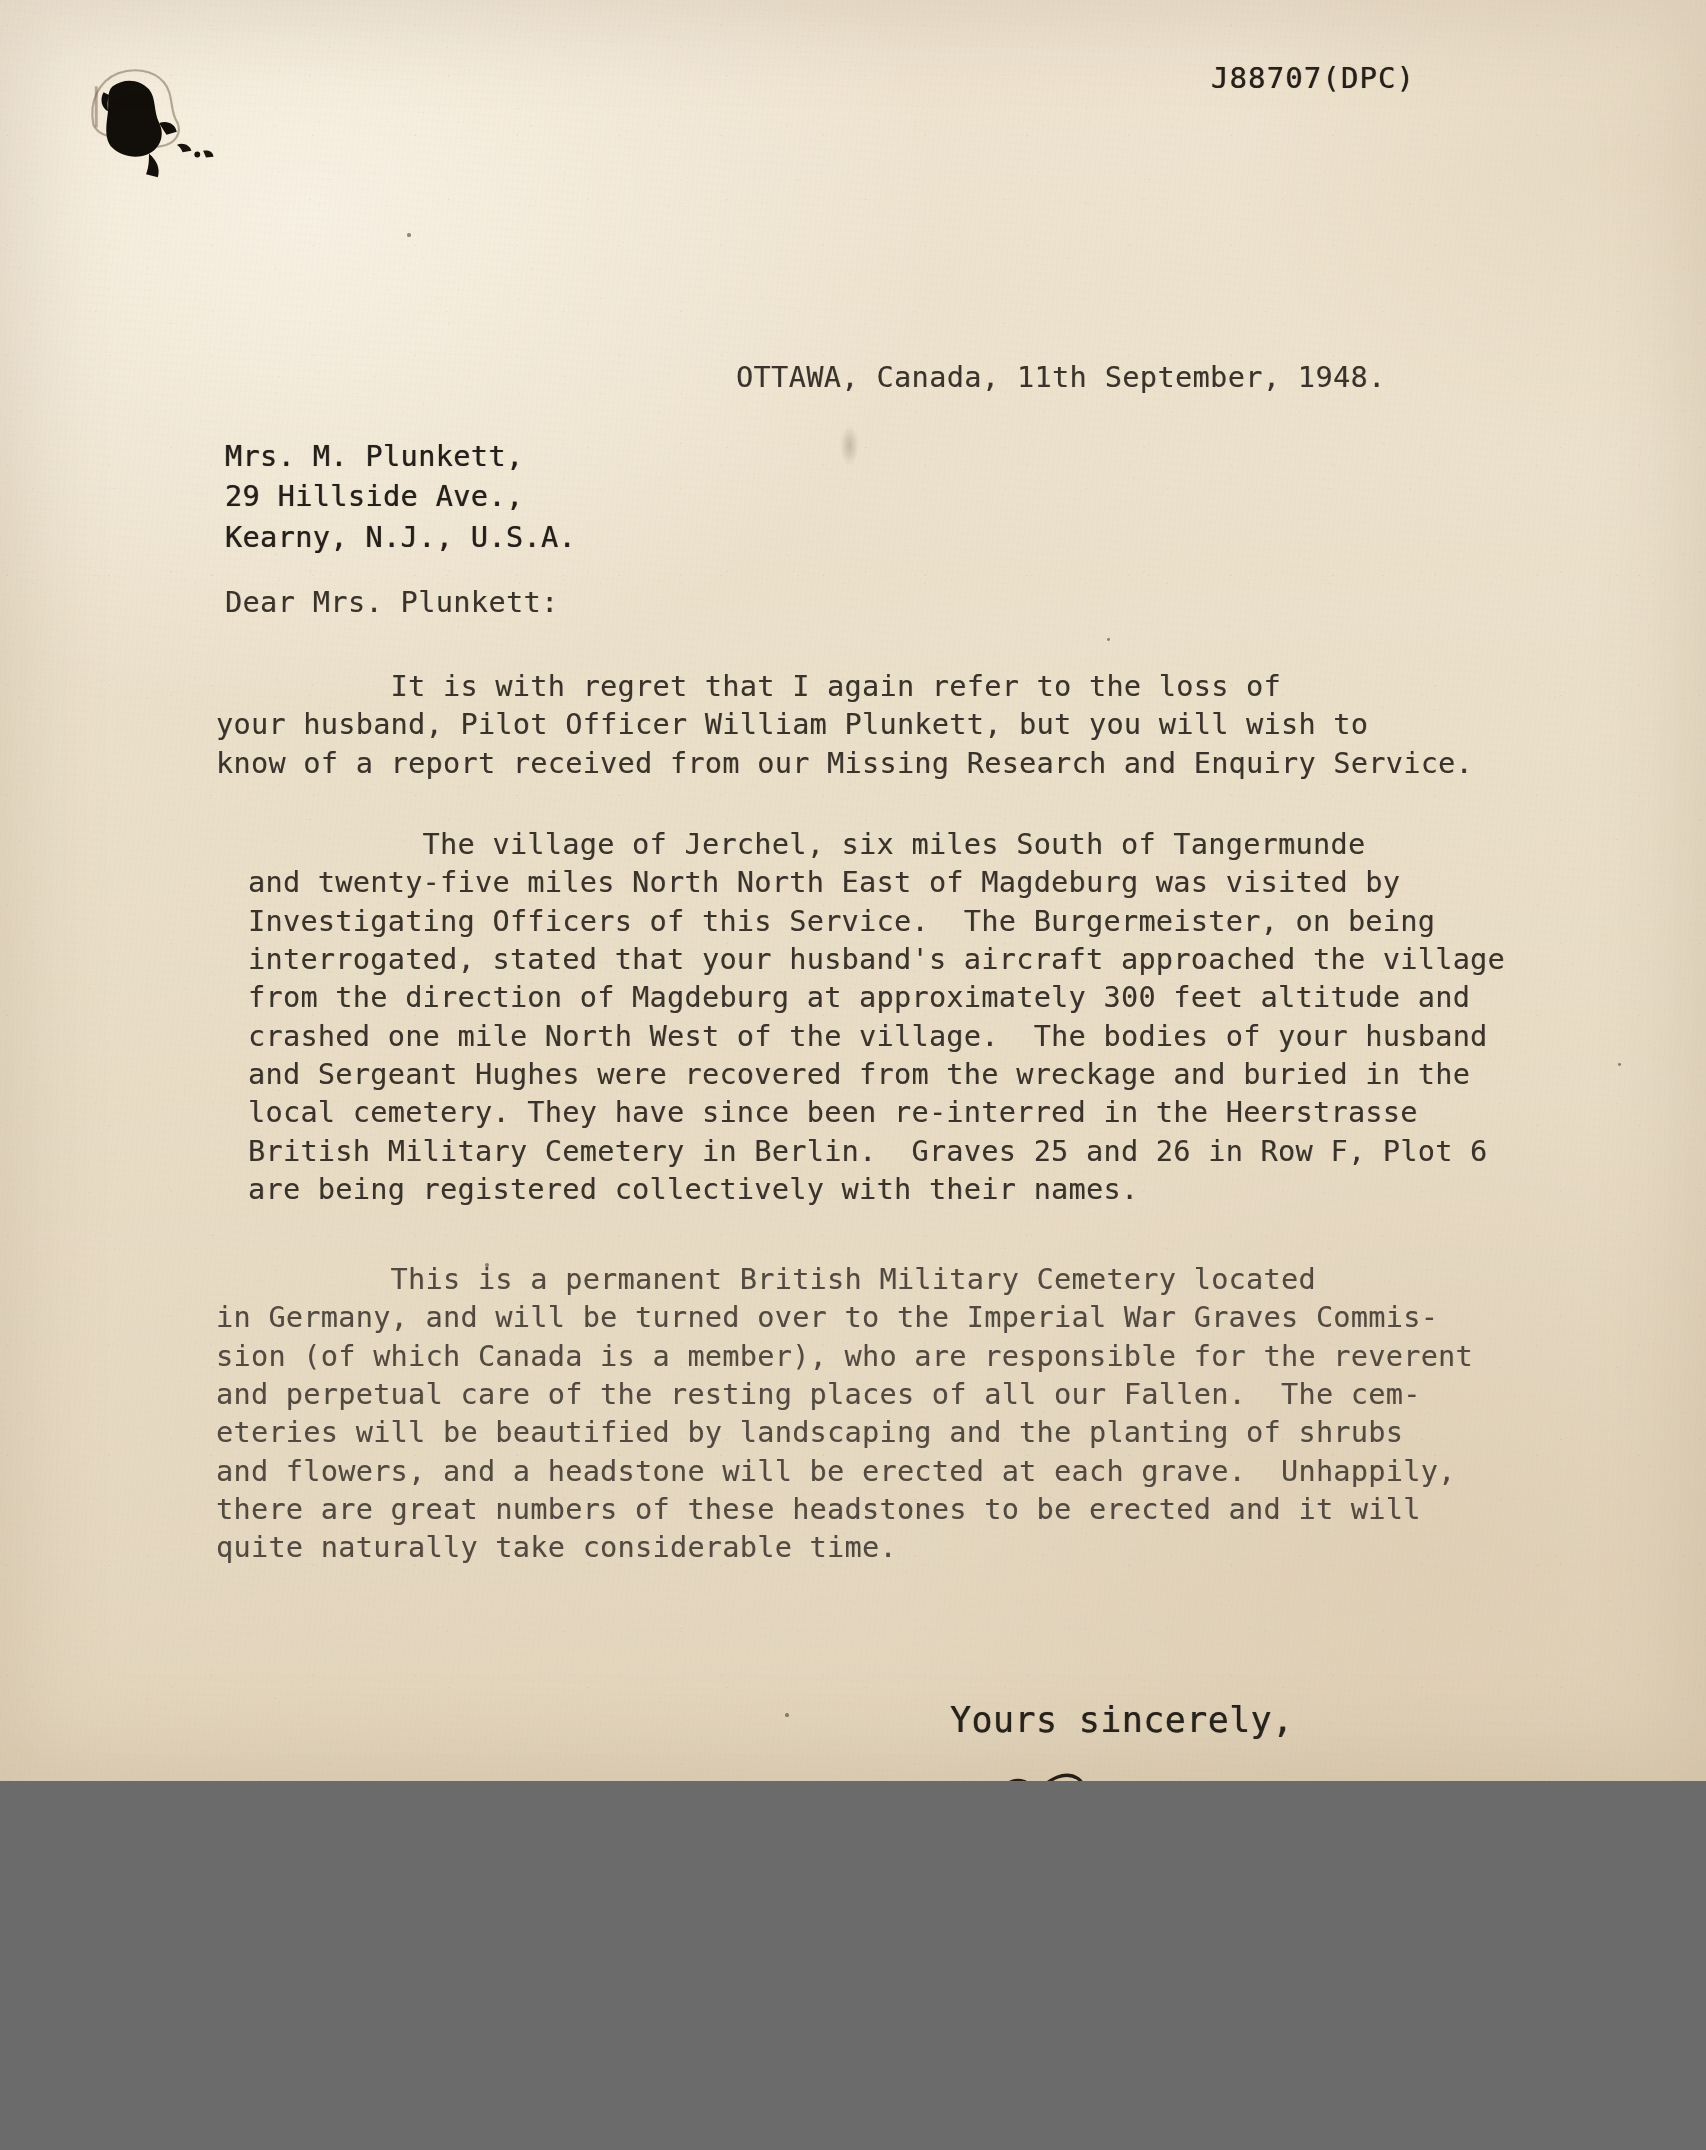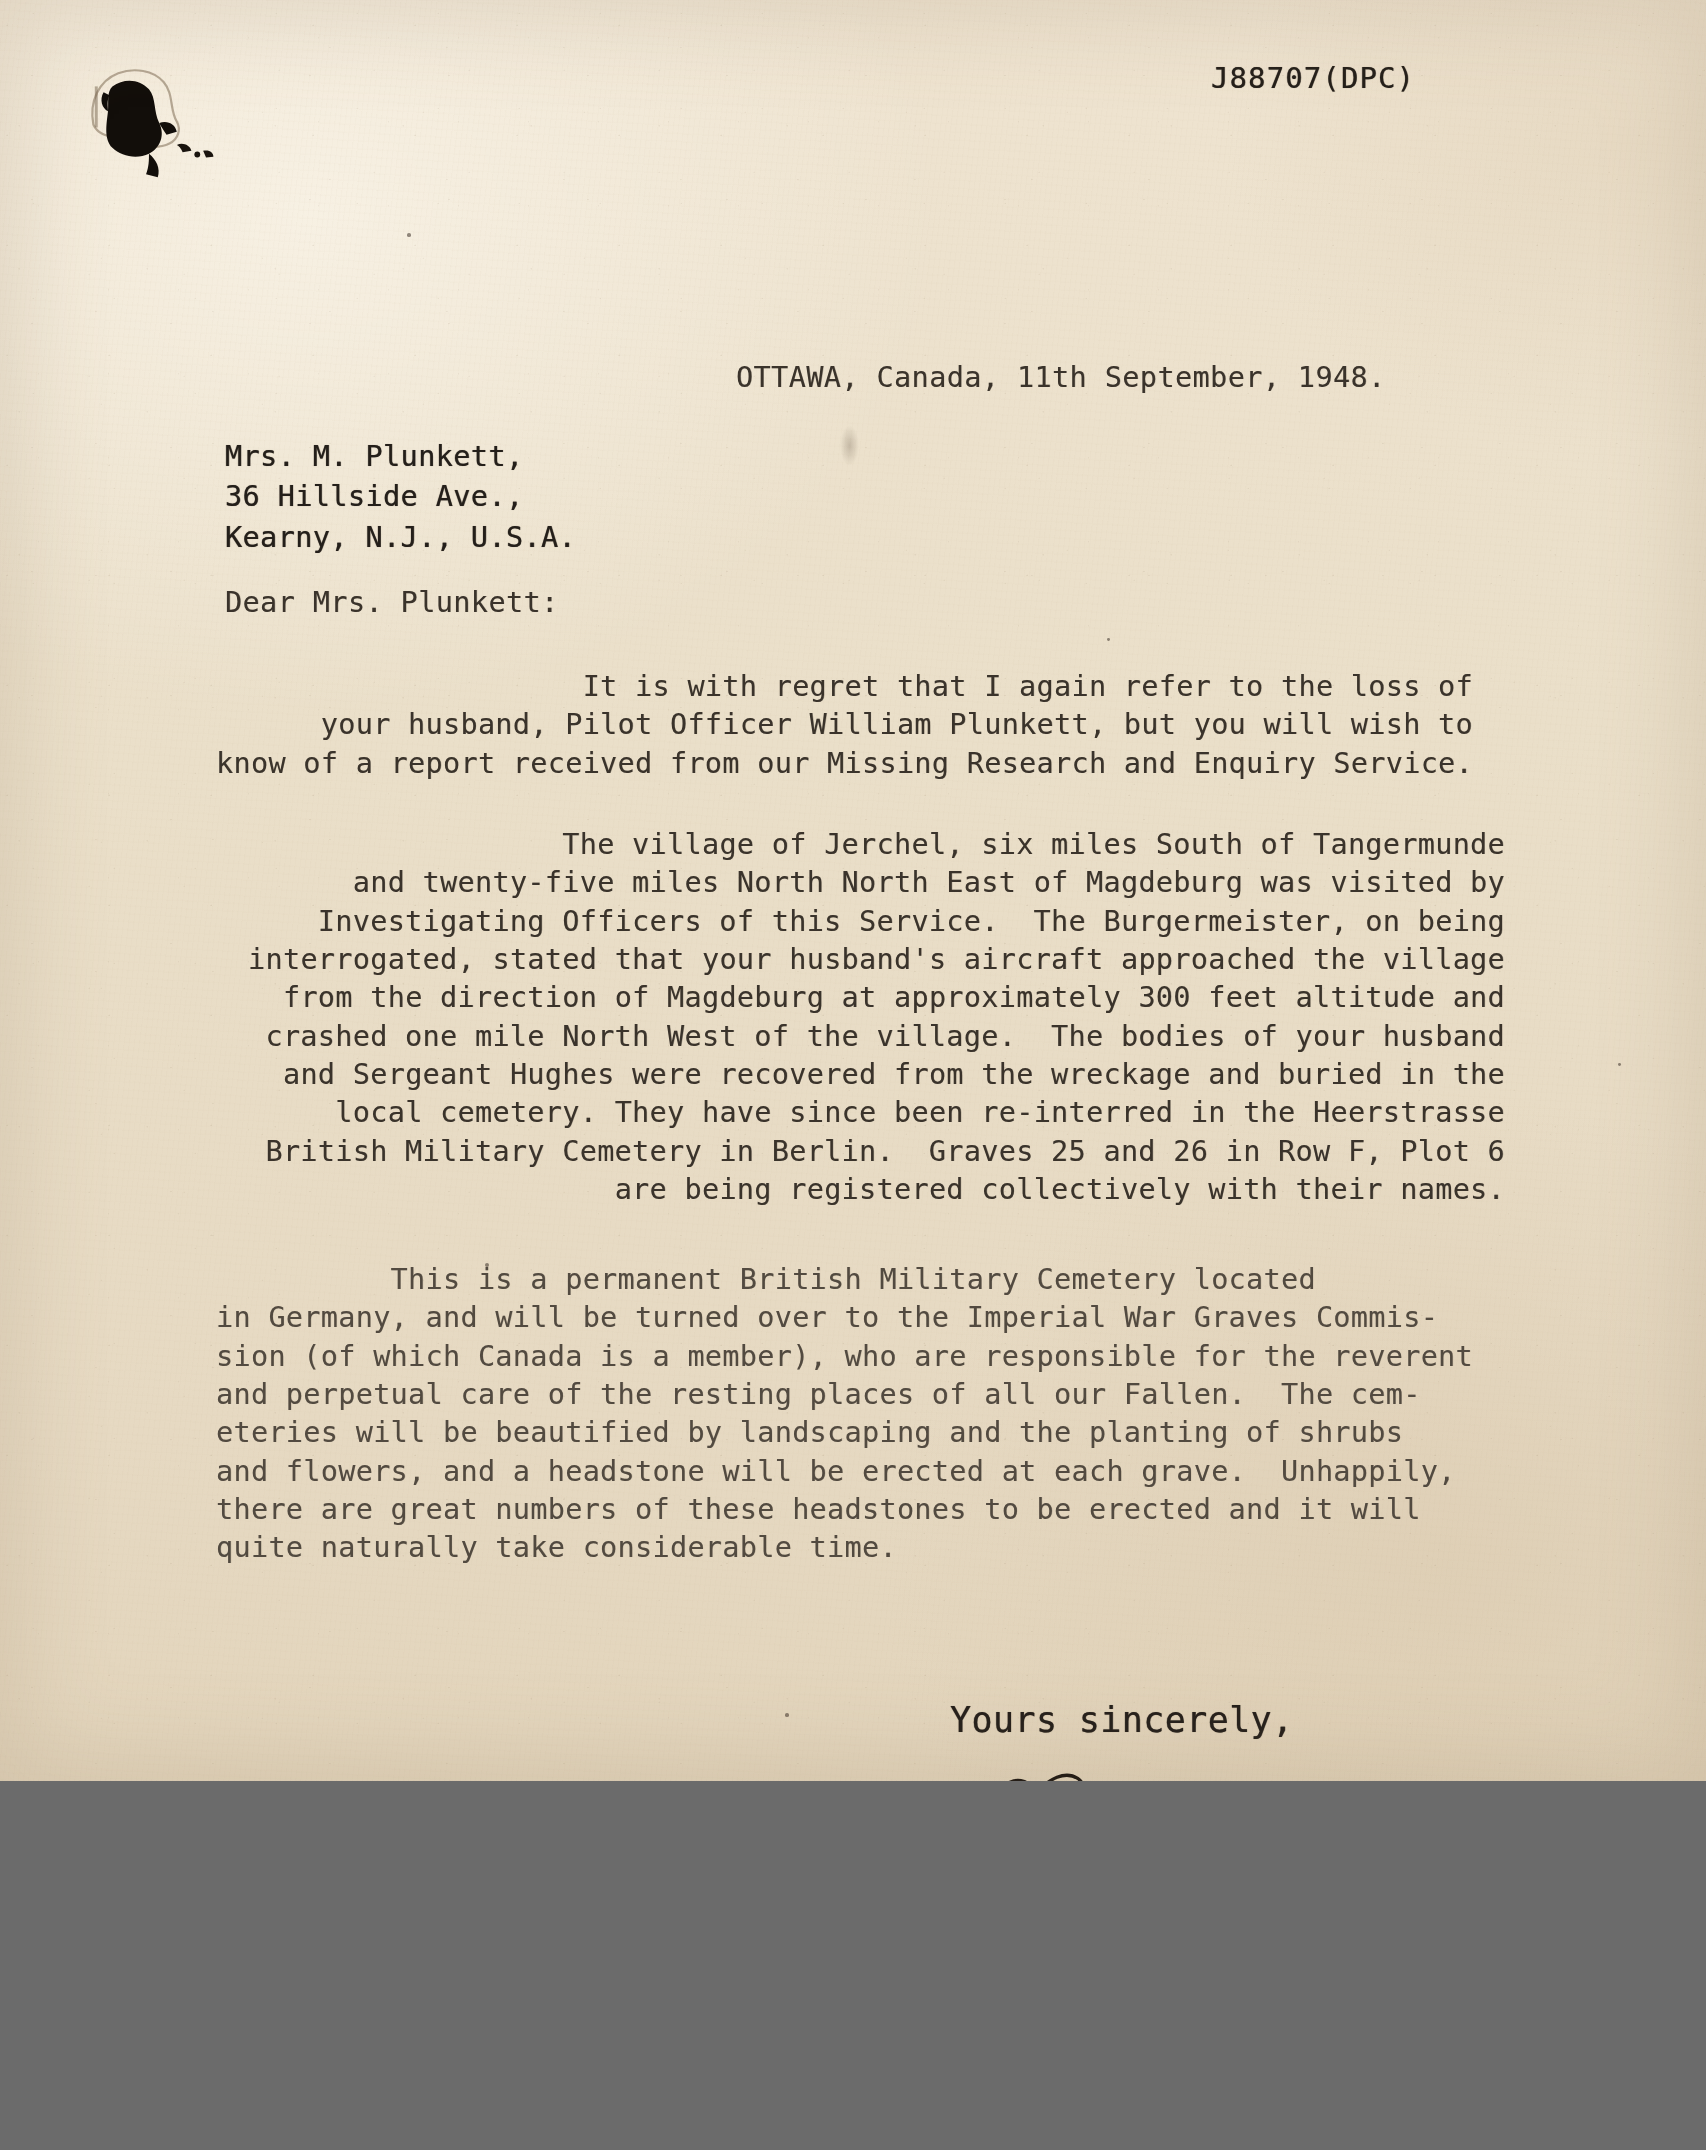--- a/index.html
+++ b/index.html
@@ -72,21 +72,20 @@
       -0.4px 0.2px 0 rgba(60,50,40,0.28),
       0 0 0.9px rgba(35,28,22,0.35);
   }
   .ink-light {
     color: #524a40;
     text-shadow: 0.4px 0.2px 0 rgba(90,80,66,0.30);
   }
   .ink-mid {
     color: #3a332b;
     text-shadow: 0.4px 0.3px 0 rgba(58,50,40,0.35);
-    text-align: right;
   }
 
   #ref-number {
     left: 1211px;
     top: 64px;
     font-size: 29px;
     letter-spacing: 1.1px;
   }
 
   #date-line {
@@ -213,21 +212,21 @@
   <div class="speck" style="left:485px; top:1263px; width:4.4px; height:4.4px;"></div>
   <div class="speck" style="left:785px; top:1713px; width:3.7px; height:3.7px;"></div>
   <div class="speck" style="left:1387px; top:2026px; width:3.7px; height:3.7px;"></div>
   <div class="speck" style="left:1618px; top:1063px; width:2.9px; height:2.9px;"></div>
 
   <div class="txt ink" id="ref-number">J88707(DPC)</div>
 
   <div class="txt ink-mid" id="date-line">OTTAWA, Canada, 11th September, 1948.</div>
 
   <div class="txt ink" id="addressee">Mrs. M. Plunkett,
-36 Hillside Ave.,
+29 Hillside Ave.,
 Kearny, N.J., U.S.A.</div>
 
   <div class="txt ink-mid" id="salutation">Dear Mrs. Plunkett:</div>
 
   <div class="txt ink-mid para" id="para-1">          It is with regret that I again refer to the loss of
 your husband, Pilot Officer William Plunkett, but you will wish to
 know of a report received from our Missing Research and Enquiry Service.</div>
 
   <div class="txt ink-mid para" id="para-2">          The village of Jerchel, six miles South of Tangermunde
 and twenty-five miles North North East of Magdeburg was visited by

